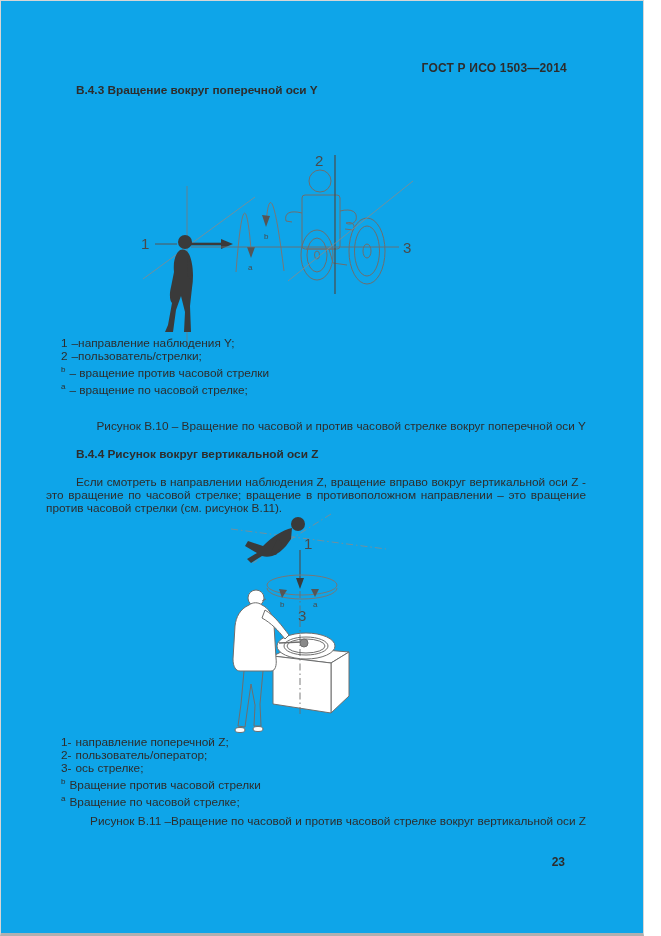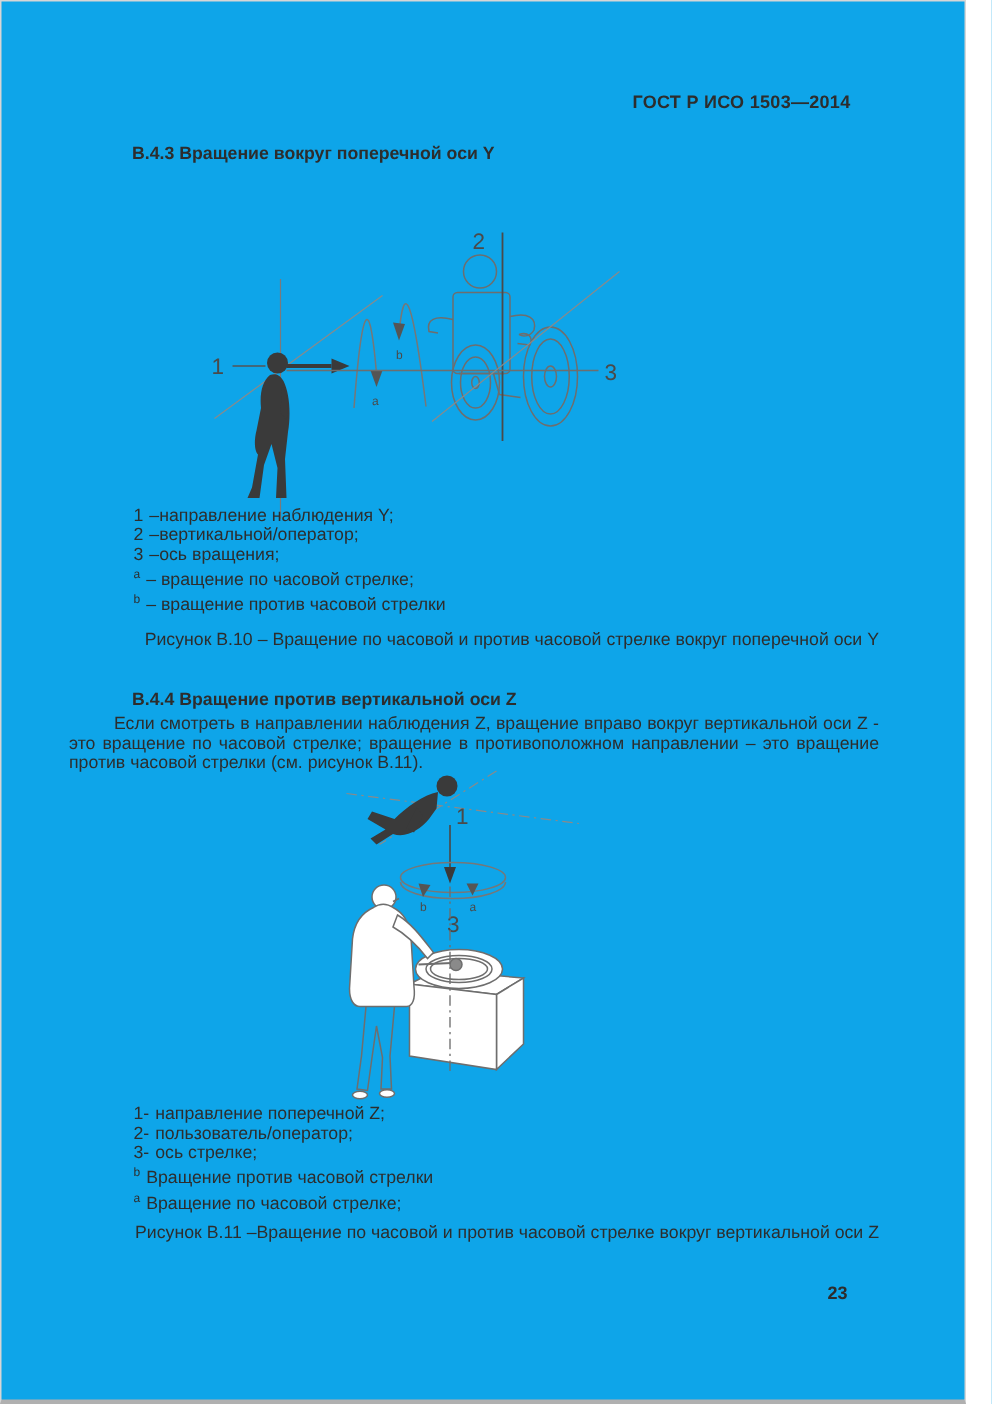--- a/index.html
+++ b/index.html
@@ -4,24 +4,24 @@
 <style>
   html,body { margin:0; padding:0; background:#ffffff; }
   .page {
     position:relative; width:644px; height:936px; box-sizing:border-box;
     background:#0ea5e9;
     border:1px solid #d6d6d6; border-bottom:3px solid #b0b0b0;
     font-family:"Liberation Sans","DejaVu Sans",sans-serif;
     color:#2d2d2d; overflow:hidden;
   }
   .running-header { position:absolute; top:60px; right:76px; font-size:12px; font-weight:bold; letter-spacing:.2px; }
-  .sec-heading { position:absolute; left:75px; width:510px; margin:12px; font-size:11.8px; font-weight:bold; }
+  .sec-heading { position:absolute; left:75px; width:510px; margin:0; font-size:11.8px; font-weight:bold; }
   .para { position:absolute; left:45px; width:540px; margin:0; font-size:11.8px; line-height:13px; text-align:justify; text-indent:30px; }
   .fig { position:absolute; }
-  .legend { position:absolute; left:88px; font-size:11.8px; line-height:13px; }
+  .legend { position:absolute; left:60px; font-size:11.8px; line-height:13px; }
   .lrow { white-space:nowrap; }
   .mk { display:inline-block; margin-right:4px; }
   .mk-sup { font-size:8px; vertical-align:super; margin-right:4px; }
   .caption { position:absolute; left:45px; width:540px; text-align:right; font-size:11.8px; }
   .pageno { position:absolute; top:854px; right:78px; font-size:12px;font-weight:bold; }
   svg text { font-family:"Liberation Sans","DejaVu Sans",sans-serif; fill:#4a4a4a; }
   .figlabel { font-size:15px; }
   .figlabel-small { font-size:8px; }
 </style>
 </head>
@@ -75,29 +75,28 @@
 
     <line x1="264" y1="16" x2="264" y2="155" stroke="#4a4a4a" stroke-width="1.2"></line>
     <text class="figlabel" x="244" y="27">2</text>
     <line x1="120" y1="108" x2="328" y2="108" stroke="#6e6e6e" stroke-width="0.9"></line>
     <text class="figlabel" x="332" y="114">3</text>
     <line x1="217" y1="142" x2="342" y2="42" stroke="#8a8a8a" stroke-width="0.8"></line>
   </svg>
 
   <div class="legend" style="top:336px">
     <div class="lrow"><span class="mk">1</span><span>–направление наблюдения Y;</span></div>
-    <div class="lrow"><span class="mk">2</span><span>–вертикальной/оператор;</span></div>
-    <div class="lrow"><span class="mk">3</span><span>–ось вращения;</span></div>
+    <div class="lrow"><span class="mk">2</span><span>–пользователь/стрелки;</span></div>
+    <div class="lrow"><span class="mk mk-sup">b</span><span>– вращение против часовой стрелки</span></div>
     <div class="lrow"><span class="mk mk-sup">a</span><span>– вращение по часовой стрелке;</span></div>
-    <div class="lrow"><span class="mk mk-sup">b</span><span>– вращение против часовой стрелки</span></div>
   </div>
 
   <div class="caption" style="top:418px">Рисунок В.10 – Вращение по часовой и против часовой стрелке вокруг поперечной оси Y</div>
 
-  <h4 class="sec-heading" style="top:446px">В.4.4 Вращение против вертикальной оси Z</h4>
+  <h4 class="sec-heading" style="top:446px">В.4.4 Рисунок вокруг вертикальной оси Z</h4>
   <p class="para" style="top:475px">Если смотреть в направлении наблюдения Z, вращение вправо вокруг вертикальной оси Z - это вращение по часовой стрелке; вращение в противоположном направлении – это вращение против часовой стрелки (см. рисунок В.11).</p>
 
   <svg class="fig" style="left:140px; top:503px" width="300" height="250" viewBox="0 0 300 250">
 
     <line x1="90" y1="25" x2="245" y2="45" stroke="#8a8a8a" stroke-width="0.8" stroke-dasharray="7 3 1.5 3"></line>
     <line x1="190" y1="10" x2="112" y2="59" stroke="#8a8a8a" stroke-width="0.8" stroke-dasharray="7 3 1.5 3"></line>
 
     <g fill="#3a3a3a">
       <circle cx="157" cy="20" r="7"></circle>
       <path d="M151,24 C141,26 130,34 122,42 L107,37 L104,42 L116,49 L106,55 L110,59 L121,52 C130,55 139,49 145,42 L150,35 Z"></path>

